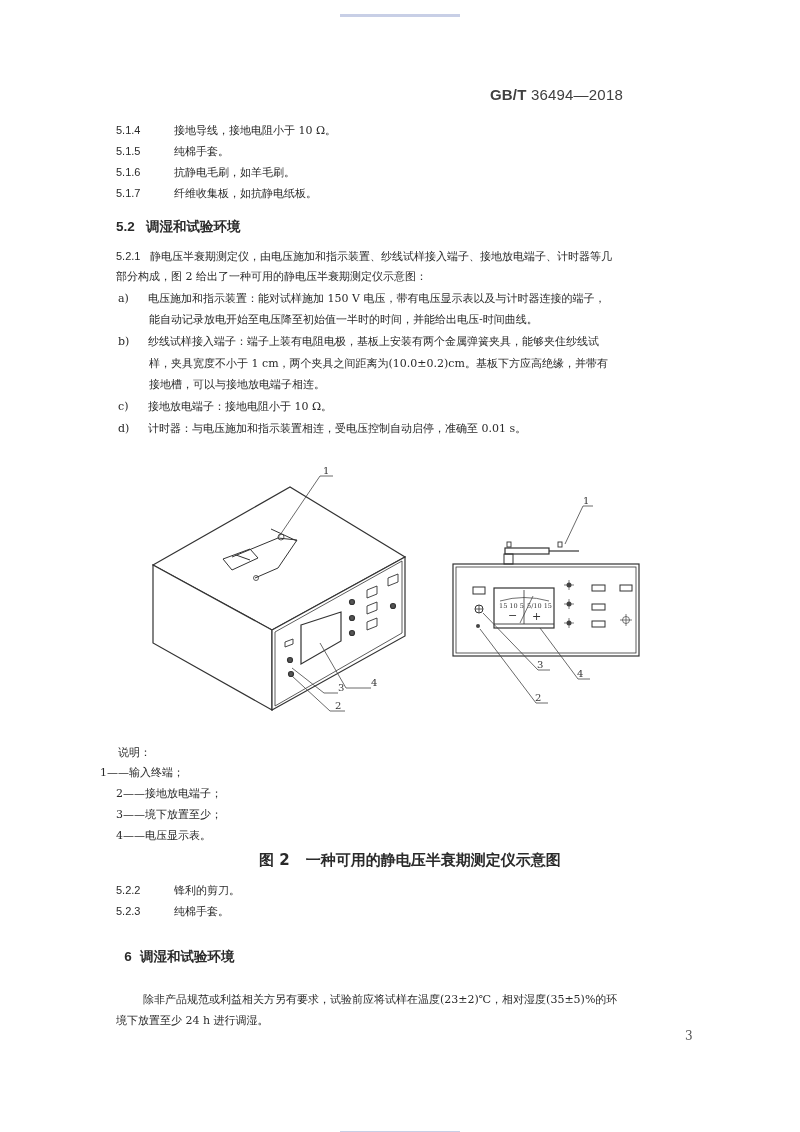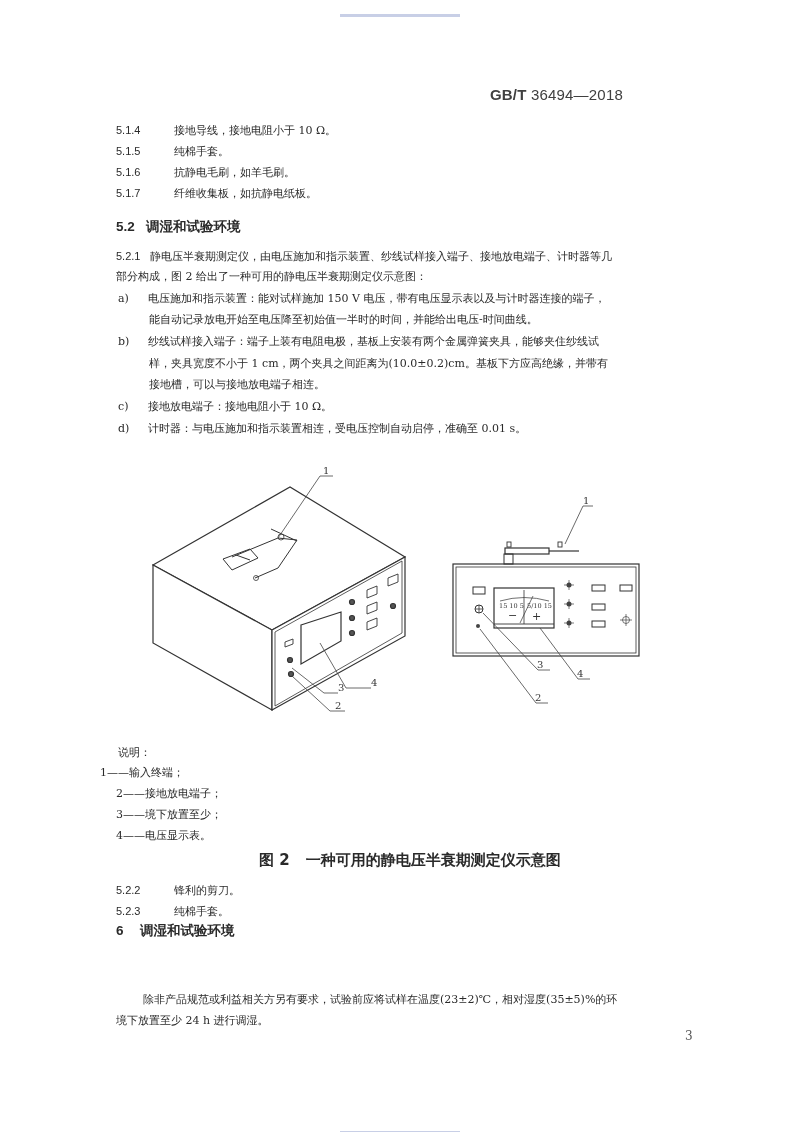--- a/index.html
+++ b/index.html
@@ -206,21 +206,21 @@
   <span class="fig">图 2</span><span>一种可用的静电压半衰期测定仪示意图</span>
 </div>
 
 <div class="line item" style="top:880px;">
   <span class="num">5.2.2</span><span>锋利的剪刀。</span>
 </div>
 <div class="line item" style="top:901px;">
   <span class="num">5.2.3</span><span>纯棉手套。</span>
 </div>
 
-<div class="line item h" style="top:920px;">
+<div class="line item h" style="top:946px;text-align:center;">
   <span class="num" style="width:24px;">6</span><span>调湿和试验环境</span>
 </div>
 <div class="line" style="left:143px;top:990px;">除非产品规范或利益相关方另有要求，试验前应将试样在温度(23±2)℃，相对湿度(35±5)%的环</div>
 <div class="line" style="left:116px;top:1011px;">境下放置至少 24 h 进行调湿。</div>
 
 <div class="page-no">3</div>
 
 <div class="watermark" style="top:1119px;"><span class="bar"></span></div>
 
 </body></html>

